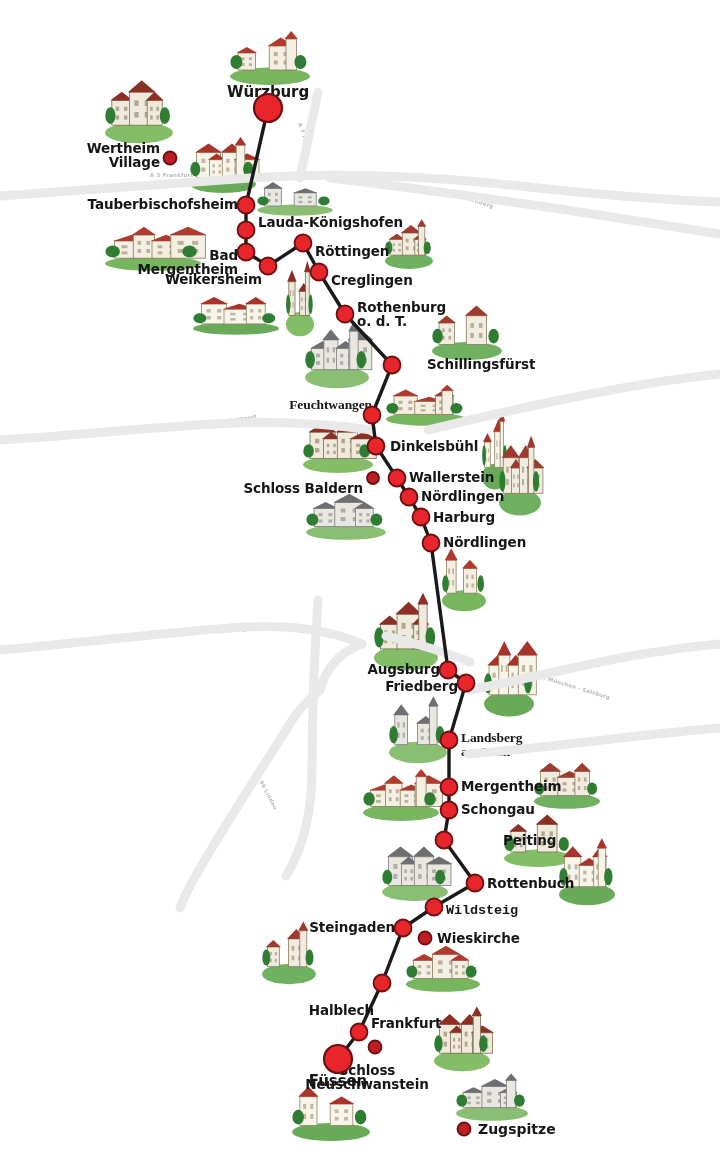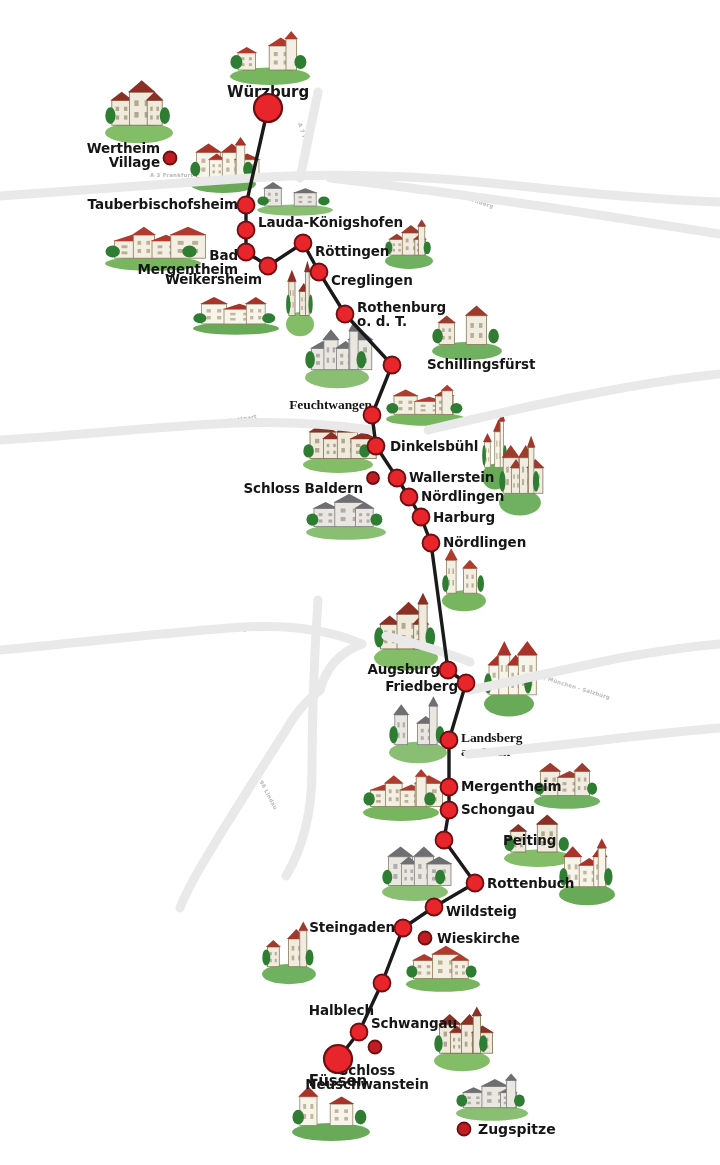--- a/index.html
+++ b/index.html
@@ -888,24 +888,24 @@
       <div class="city-label  lbl-l" style="top: 510px; left: 433px; text-align: right;">Harburg</div>
       <div class="city-label  lbl-l" style="top: 535px; left: 443px;">Nördlingen</div>
       <div class="city-label  lbl-r" style="top: 662px; right: 280px;">Augsburg</div>
       <div class="city-label  lbl-r" style="top: 679px; right: 262px; text-align: center;">Friedberg</div>
       <div class="city-label  lbl-l" style="top: 731px; left: 461px; font-family: Liberation Serif, serif;">Landsberg
 am Lech</div>
       <div class="city-label  lbl-l" style="top: 779px; left: 461px;">Mergentheim</div>
       <div class="city-label  lbl-l" style="top: 802px; left: 461px;">Schongau</div>
       <div class="city-label  lbl-l" style="top: 833px; left: 456px; margin-left: 47px;">Peiting</div>
       <div class="city-label  lbl-l" style="top: 876px; left: 487px; text-align: center;">Rottenbuch</div>
-      <div class="city-label  lbl-l" style="top: 904px; left: 446px;">Wildsteig</div>
+      <div class="city-label  lbl-l" style="top: 904px; left: 446px; font-family: Liberation Mono, monospace;">Wildsteig</div>
       <div class="city-label  lbl-r" style="top: 920px; right: 325px;">Steingaden</div>
       <div class="city-label  lbl-r" style="top: 975px; right: 346px; margin-top: 28px;">Halblech</div>
-      <div class="city-label  lbl-l" style="top: 1016px; left: 371px;">Schwangau</div>
+      <div class="city-label  lbl-l" style="top: 1016px; left: 371px;">Frankfurt</div>
       <div class="city-label big lbl-c" style="top: 1074px; left: 0px; width: 720px; transform: translateX(-22px);">Füssen</div>
       <div class="city-label  lbl-r" style="top: 141px; right: 560px;">Wertheim
 Village</div>
       <div class="city-label  lbl-r" style="top: 481px; right: 357px;">Schloss Baldern</div>
       <div class="city-label  lbl-l" style="top: 931px; left: 437px; text-align: center;">Wieskirche</div>
       <div class="city-label  lbl-c" style="top: 1063px; left: 0px; width: 720px; transform: translateX(7px);">Schloss
 Neuschwanstein</div>
     </div>
   <div id="roadlabel-layer" style="z-index: 3;">
       <div class="road-label" style="left: 150px; top: 172px; transform: rotate(0deg); transform-origin: left center;">A 3 Frankfurt</div>

